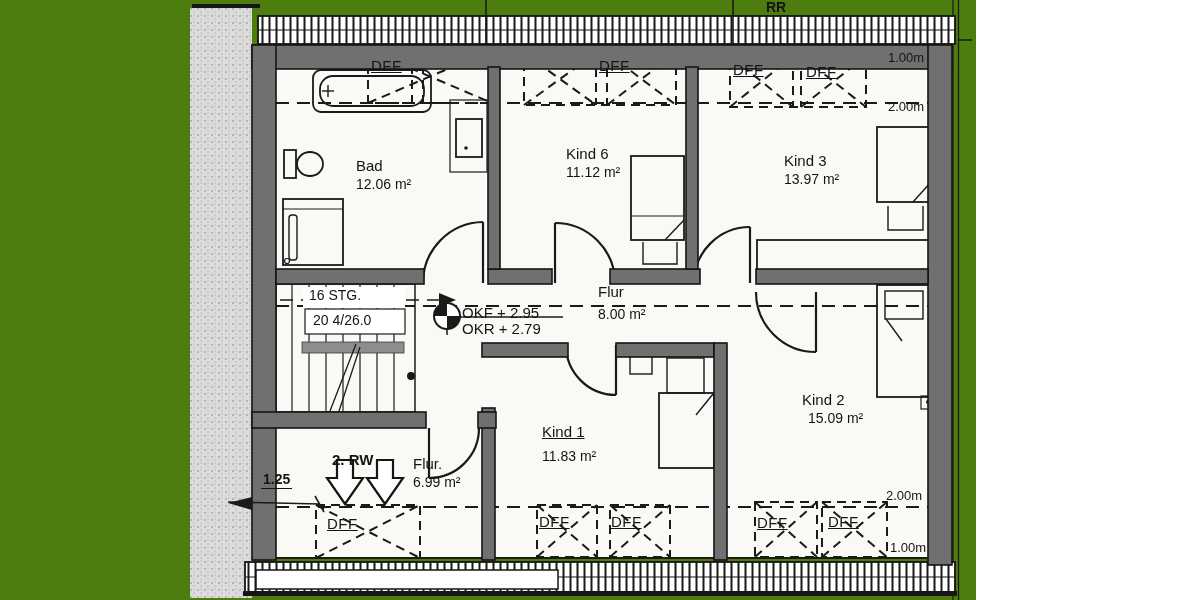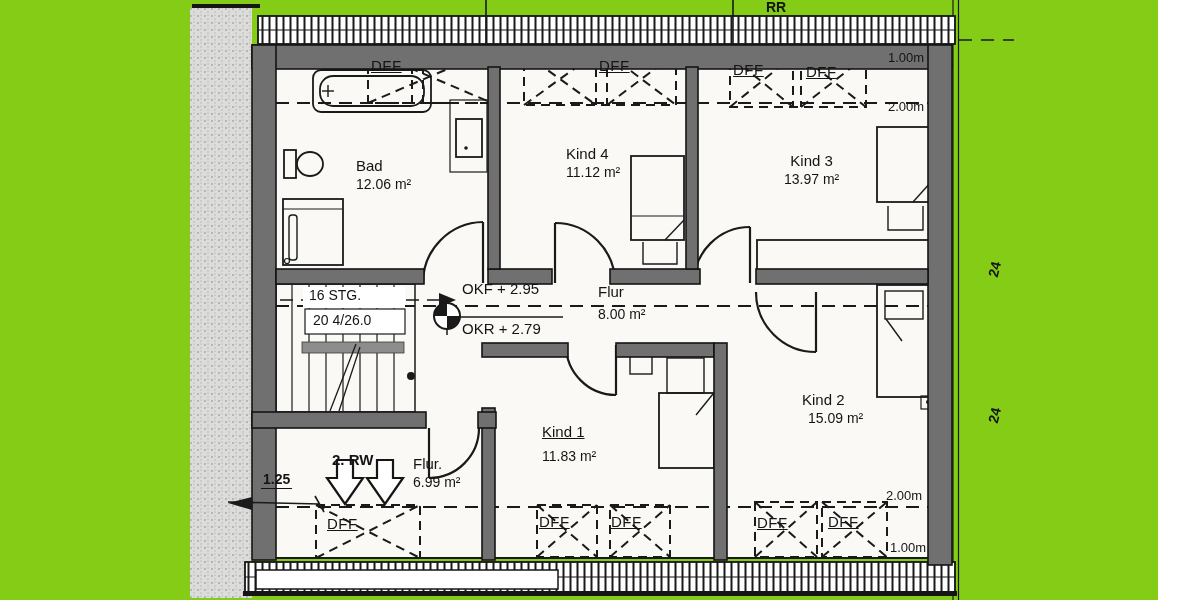--- a/index.html
+++ b/index.html
@@ -1,17 +1,17 @@
 <!DOCTYPE html>
 <html><head>
 <meta charset="utf-8">
 <style>
   html,body{margin:0;padding:0;background:#ffffff;}
-  #stage{position:relative;width:1158px;height:600px;overflow:hidden;
-         font-family:"Liberation Sans", sans-serif;color:#141414;background:#84cc16;}
+  #stage{position:relative;width:976px;height:600px;overflow:hidden;
+         font-family:"Liberation Sans", sans-serif;color:#141414;background:#4d7c0f;}
   #plan-svg{position:absolute;left:0;top:0;}
   .lbl{position:absolute;white-space:nowrap;line-height:1.05;}
   .room-name{font-size:15px;}
   .room-area{font-size:14px;}
   .dff{font-size:15px;letter-spacing:0.5px;text-decoration:underline;}
   .hgt{font-size:13px;}
   .stairtxt{font-size:14px;}
   .lvl{font-size:15px;}
   .bold{font-weight:bold;}
   .rot{transform:rotate(-76deg);transform-origin:center center;font-size:14px;font-weight:bold;}
@@ -255,24 +255,24 @@
   </g>
 </svg>
 
 <div class="lbl bold" style="left:766px;top:0px;font-size:14px;">RR</div>
 
 <div class="lbl" style="left:356px;top:158px;">
   <span class="room-name" style="display:block;">Bad</span>
   <span class="room-area" style="display:block;margin-top:3px;">12.06 m²</span>
 </div>
 <div class="lbl" style="left:566px;top:146px;">
-  <span class="room-name" style="display:block;">Kind 4</span>
+  <span class="room-name" style="display:block;">Kind 6</span>
   <span class="room-area" style="display:block;margin-top:3px;">11.12 m²</span>
 </div>
-<div class="lbl" style="left:784px;top:153px;text-align:center;">
+<div class="lbl" style="left:784px;top:153px;">
   <span class="room-name" style="display:block;">Kind 3</span>
   <span class="room-area" style="display:block;margin-top:3px;">13.97 m²</span>
 </div>
 <div class="lbl" style="left:598px;top:284px;">
   <span class="room-name" style="display:block;">Flur</span>
   <span class="room-area" style="display:block;margin-top:7px;">8.00 m²</span>
 </div>
 <div class="lbl" style="left:542px;top:424px;">
   <span class="room-name" style="display:block;text-decoration:underline;">Kind 1</span>
   <span class="room-area" style="display:block;margin-top:9px;">11.83 m²</span>
@@ -282,21 +282,21 @@
   <span class="room-area" style="display:block;margin-top:3px;margin-left:6px;">15.09 m²</span>
 </div>
 <div class="lbl" style="left:413px;top:456px;">
   <span class="room-name" style="display:block;">Flur.</span>
   <span class="room-area" style="display:block;margin-top:3px;">6.99 m²</span>
 </div>
 
 <div class="lbl stairtxt" style="left:309px;top:288px;">16 STG.</div>
 <div class="lbl stairtxt" style="left:313px;top:313px;">20 4/26.0</div>
 
-<div class="lbl lvl" style="left:462px;top:281px;">OKF + 2.95</div>
+<div class="lbl lvl" style="left:462px;top:305px;">OKF + 2.95</div>
 <div class="lbl lvl" style="left:462px;top:321px;">OKR + 2.79</div>
 
 <div class="lbl dff" style="left:371px;top:58px;">DFF</div>
 <div class="lbl dff" style="left:599px;top:58px;">DFF</div>
 <div class="lbl dff" style="left:733px;top:62px;">DFF</div>
 <div class="lbl dff" style="left:806px;top:64px;">DFF</div>
 <div class="lbl dff" style="left:327px;top:516px;">DFF</div>
 <div class="lbl dff" style="left:539px;top:514px;">DFF</div>
 <div class="lbl dff" style="left:611px;top:514px;">DFF</div>
 <div class="lbl dff" style="left:757px;top:515px;">DFF</div>

